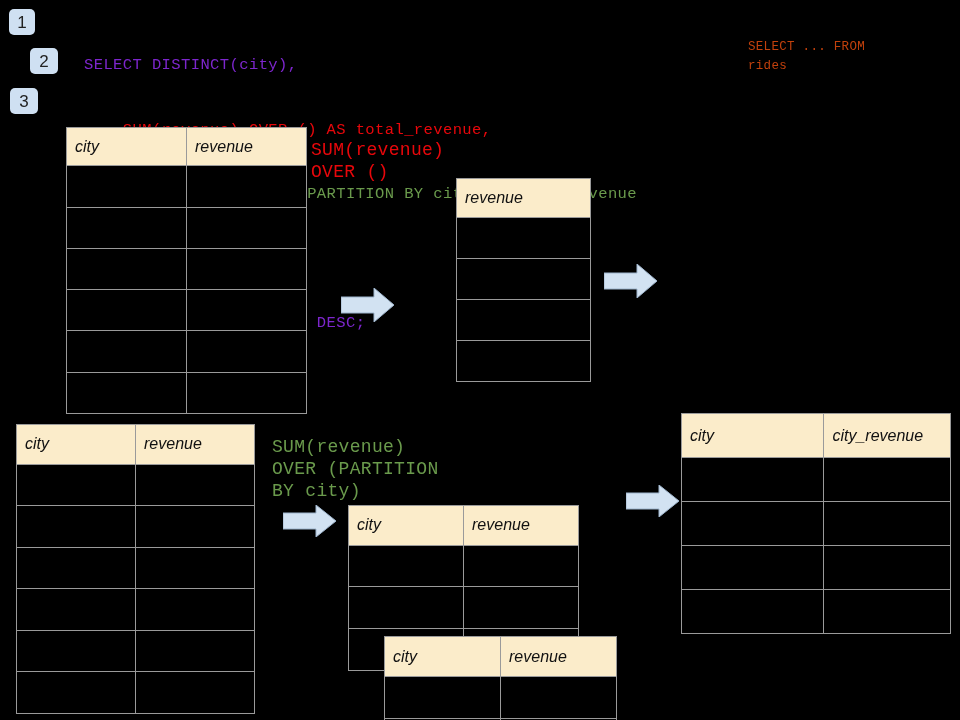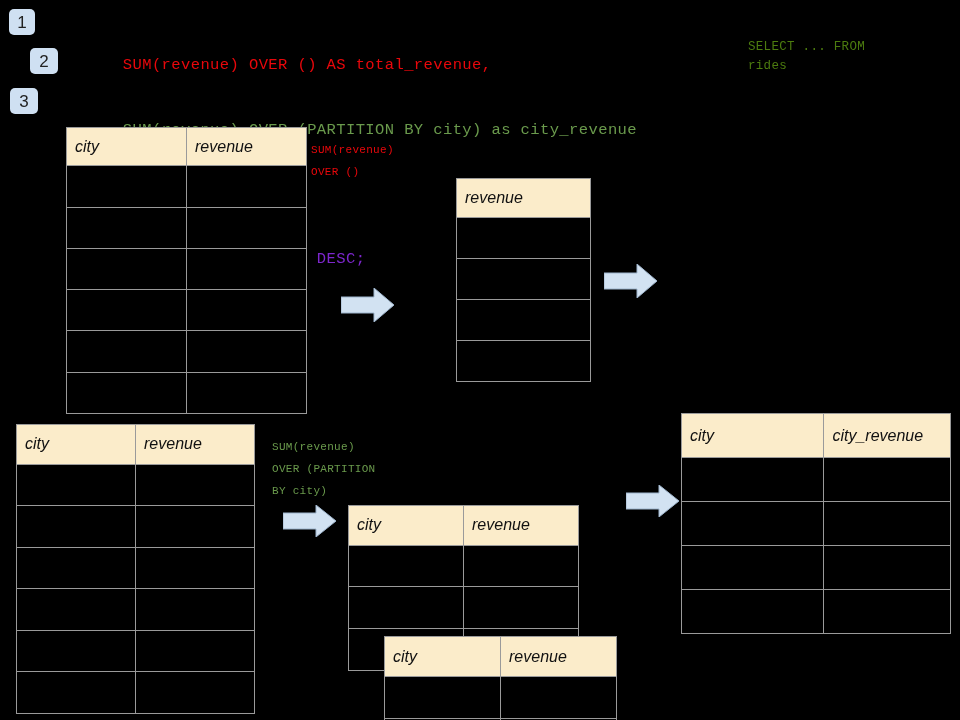--- a/index.html
+++ b/index.html
@@ -44,28 +44,28 @@
   .c-red    { color: #e8070b; }
   .c-green  { color: #6a9a4c; }
 
   .annot-sql {
     position: absolute;
     font-family: "Liberation Mono", "DejaVu Sans Mono", monospace;
     font-size: 12.5px;
     line-height: 19px;
     white-space: pre;
     letter-spacing: 0.3px;
-    color: #4d7c0f;
+    color: #c2410c;
   }
 
   
   .annot {
     position: absolute;
     font-family: "Liberation Mono", "DejaVu Sans Mono", monospace;
-    font-size: 11px;
+    font-size: 18px;
     line-height: 22px;
     white-space: pre;
     letter-spacing: 0.3px;
   }
   .annot.red   { color: #e8070b; }
   .annot.green { color: #6a9a4c; }
 
   
   .tbl {
     position: absolute;
@@ -105,20 +105,21 @@
     <span>1</span>
   </div>
   <div class="badge" style="left:30px; top:48px; width:28px; height:26px;">
     <span>2</span>
   </div>
   <div class="badge" style="left:10px; top:88px; width:28px; height:26px;">
     <span>3</span>
   </div>
 
   <div class="sql" style="left:84px; top:12px;">
+    <div class="sql-line c-purple">SELECT DISTINCT(city),</div>
     <div class="sql-line c-red">    SUM(revenue) OVER () AS total_revenue,</div>
     <div class="sql-line c-green">    SUM(revenue) OVER (PARTITION BY city) as city_revenue</div>
     <div class="sql-line c-purple">  FROM rides</div>
     <div class="sql-line c-purple">  ORDER by city_revenue DESC;</div>
   </div>
 
   <div class="annot-sql" style="left:748px; top:38px;">SELECT ... FROM
 rides</div>
 
   <table class="tbl" style="left:66px; top:127px; width:240px; height:287px;">

